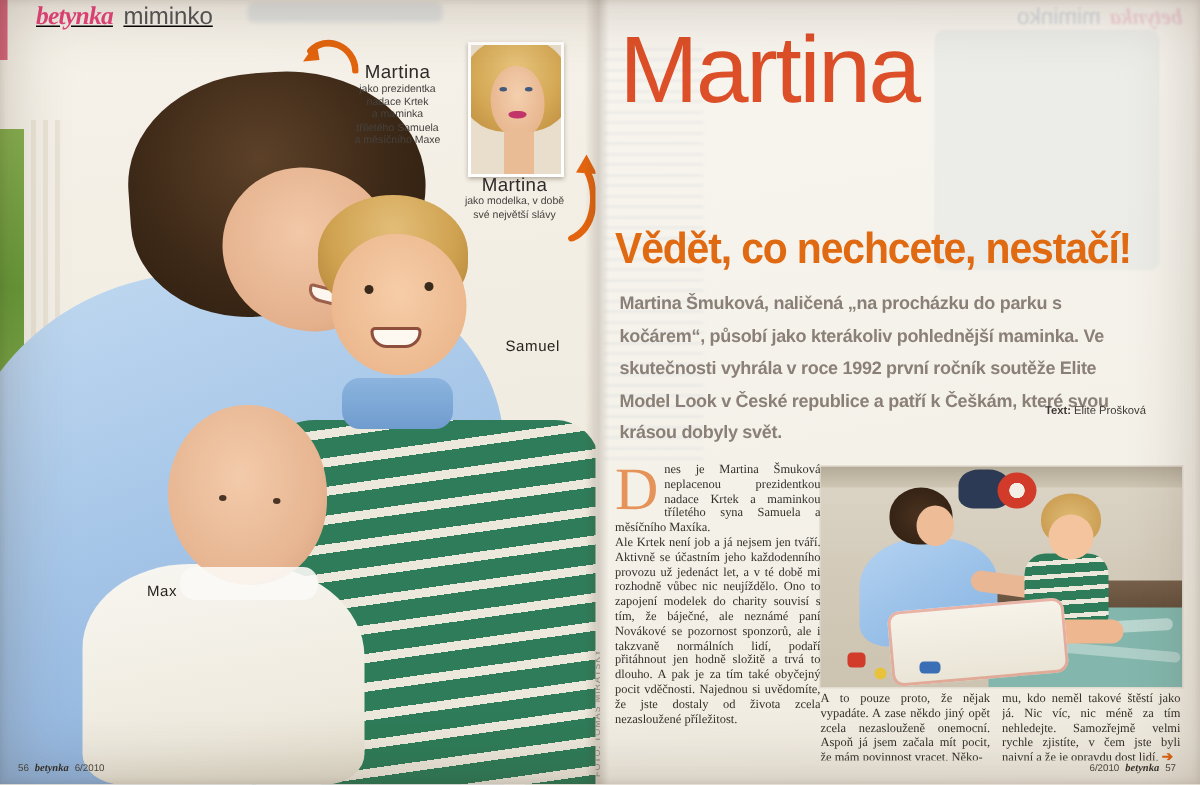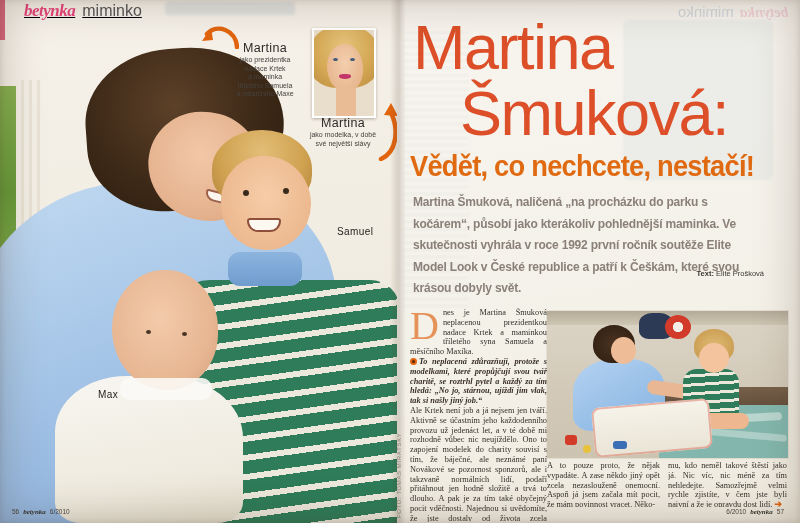--- a/index.html
+++ b/index.html
@@ -247,34 +247,32 @@
   <div class="page page-right">
 
     <div class="ghost ghost1"></div>
     <div class="ghost ghost2"></div>
     <div class="showthrough">
       <span class="st-brand">betynka</span><span class="st-section">miminko</span>
     </div>
 
     <div class="rp-title">
       <span>Martina</span>
-      <span class="t2">Šmuková:</span>
     </div>
     <div class="rp-subtitle">Vědět, co nechcete, nestačí!</div>
 
     <div class="rp-lead">Martina Šmuková, naličená „na procházku do parku s kočárem“, působí jako kterákoliv pohlednější maminka. Ve skutečnosti vyhrála v roce 1992 první ročník soutěže Elite Model Look v České republice a patří k Češkám, které svou krásou dobyly svět.</div>
 
     <div class="rp-byline">
       <b>Text:</b>
       <span>Elite Prošková</span>
     </div>
 
     <div class="col col1">
       <p><span class="dropcap">D</span><span>nes je Martina Šmuková neplacenou prezidentkou nadace Krtek a maminkou tříletého syna Samuela a měsíčního Maxíka.</span></p>
-      <p class="quote"><span class="krtek-bullet"></span><span>To neplacená zdůrazňuji, protože s modelkami, které propůjčují svou tvář charitě, se roztrhl pytel a každý za tím hledá: „No jo, stárnou, ujíždí jim vlak, tak si našly jiný job.“</span></p>
       <p><span>Ale Krtek není job a já nejsem jen tváří. Aktivně se účastním jeho každodenního provozu už jedenáct let, a v té době mi rozhodně vůbec nic neujíždělo. Ono to zapojení modelek do charity souvisí s tím, že báječné, ale neznámé paní Novákové se pozornost sponzorů, ale i takzvaně normálních lidí, podaří přitáhnout jen hodně složitě a trvá to dlouho. A pak je za tím také obyčejný pocit vděčnosti. Najednou si uvědomíte, že jste dostaly od života zcela nezasloužené příležitost.</span></p>
     </div>
 
     <div class="rphoto">
       <div class="rp-el couch-shadow"></div>
       <div class="rp-el bag-navy"></div>
       <div class="rp-el bag-red"></div>
       <div class="rp-el dark-band"></div>
       <div class="rp-el teal-mat"></div>
       <div class="rp-el mat-road"></div>

